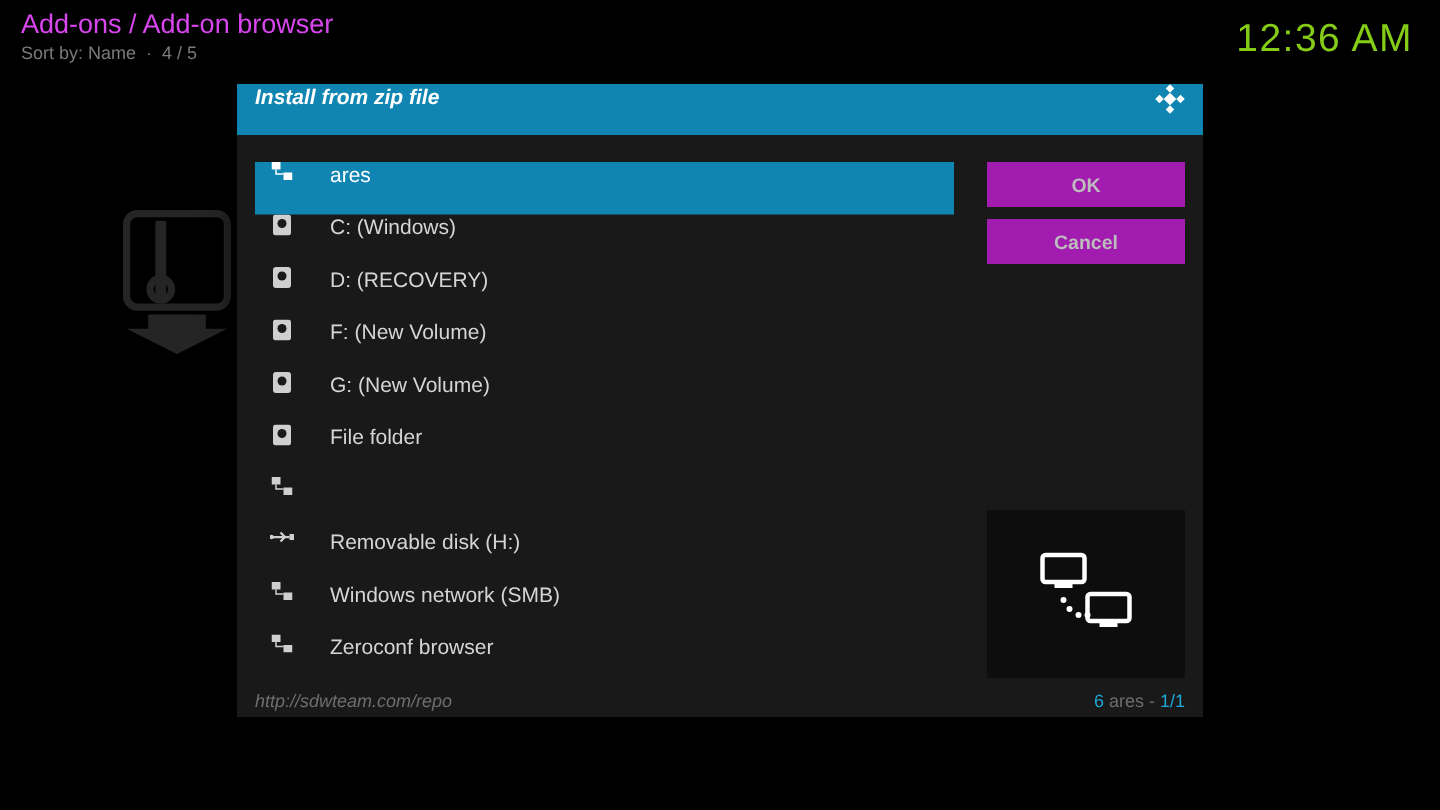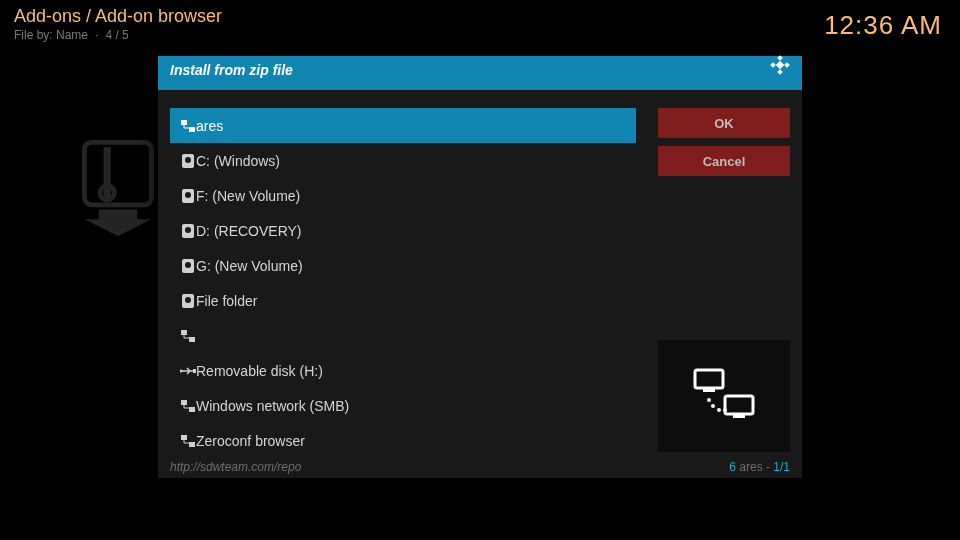--- a/index.html
+++ b/index.html
@@ -9,34 +9,34 @@
     font-family: Arial, Helvetica, sans-serif;
     color: #e8e8e8;
     position: relative;
   }
   .header {
     position: absolute;
     top: 6px; left: 14px;
   }
   .breadcrumb {
     font-size: 18px;
-    color: #fdba74;
+    color: #d946ef;
     font-weight: 400;
   }
   .sortline {
     font-size: 12px;
     color: #7a7a7a;
     margin-top: 1px;
   }
   .clock {
     position: absolute;
     top: 10px; right: 18px;
     font-size: 26px;
     font-weight: 300;
-    color: #fdba74;
+    color: #84cc16;
     letter-spacing: 1px;
   }
   .bg-icon {
     position: absolute;
     left: 82px;
     top: 138px;
     width: 72px;
     height: 100px;
     opacity: 0.35;
   }
@@ -46,61 +46,61 @@
     top: 56px;
     width: 644px;
     height: 422px;
     background: #191919;
     box-shadow: 0 0 18px rgba(0,0,0,0.8);
   }
   .dialog-title {
     height: 34px;
     background: #1085b2;
     display: flex;
-    align-items: flex-end;
-    padding: 12px 12px;
+    align-items: flex-start;
+    padding: 0 12px;
     color: #fff;
     font-size: 14px;
     font-weight: 700;
     font-style: italic;
   }
   .dialog-title .logo {
     margin-left: auto;
   }
   .body {
     display: flex;
     padding: 18px 12px 0 12px;
     height: calc(100% - 34px - 22px);
   }
   .list {
     width: 466px;
   }
   .row {
     height: 35px;
     display: flex;
-    align-items: center;
+    align-items: flex-start;
     padding: 0 10px;
-    gap: 0;
+    gap: 24px;
     font-size: 14px;
     color: #d5d5d5;
     cursor: pointer;
   }
   .row.sel { background: #1085b2; color: #fff; }
   .row .ic { width: 16px; display: flex; justify-content: center; }
   .side {
     flex: 1;
     display: flex;
     flex-direction: column;
     gap: 8px;
     padding-left: 22px;
     position: relative;
   }
   .btn {
     height: 30px;
-    background: #7f1d1d;
+    background: #a21caf;
     display: flex;
     align-items: center;
     justify-content: center;
     font-size: 13px;
     font-weight: 600;
     color: #bdbdbd;
     cursor: pointer;
   }
   .thumb {
     position: absolute;
@@ -126,21 +126,21 @@
   .footer .right { margin-left: auto; }
   .footer .cyan { color: #1ea9d8; font-style: normal;}
   .dim { color: #6e6e6e; font-style: normal;}
 </style>
 </head>
 <body>
 
 <div class="header">
   <div class="breadcrumb">Add-ons / Add-on browser</div>
   <div class="sortline">
-    <span>File by:</span>
+    <span>Sort by:</span>
     <span>Name</span>
     &nbsp;·&nbsp;
     <span>4 / 5</span>
   </div>
 </div>
 
 <div class="clock">12:36 AM</div>
 
 <svg class="bg-icon" viewBox="0 0 60 80">
   <rect x="2" y="2" width="56" height="52" rx="6" fill="none" stroke="#6a6a6a" stroke-width="4"></rect>
@@ -186,30 +186,30 @@
         </span>
         <span>C: (Windows)</span>
       </div>
       <div class="row">
         <span class="ic">
           <svg width="12" height="14" viewBox="0 0 12 14">
               <rect x="0" y="0" width="12" height="14" rx="2" fill="#cfcfcf"></rect>
               <circle cx="6" cy="6" r="3" fill="#1a1a1a"></circle>
             </svg>
         </span>
+        <span>D: (RECOVERY)</span>
+      </div>
+      <div class="row">
+        <span class="ic">
+          <svg width="12" height="14" viewBox="0 0 12 14">
+              <rect x="0" y="0" width="12" height="14" rx="2" fill="#cfcfcf"></rect>
+              <circle cx="6" cy="6" r="3" fill="#1a1a1a"></circle>
+            </svg>
+        </span>
         <span>F: (New Volume)</span>
-      </div>
-      <div class="row">
-        <span class="ic">
-          <svg width="12" height="14" viewBox="0 0 12 14">
-              <rect x="0" y="0" width="12" height="14" rx="2" fill="#cfcfcf"></rect>
-              <circle cx="6" cy="6" r="3" fill="#1a1a1a"></circle>
-            </svg>
-        </span>
-        <span>D: (RECOVERY)</span>
       </div>
       <div class="row">
         <span class="ic">
           <svg width="12" height="14" viewBox="0 0 12 14">
               <rect x="0" y="0" width="12" height="14" rx="2" fill="#cfcfcf"></rect>
               <circle cx="6" cy="6" r="3" fill="#1a1a1a"></circle>
             </svg>
         </span>
         <span>G: (New Volume)</span>
       </div>

